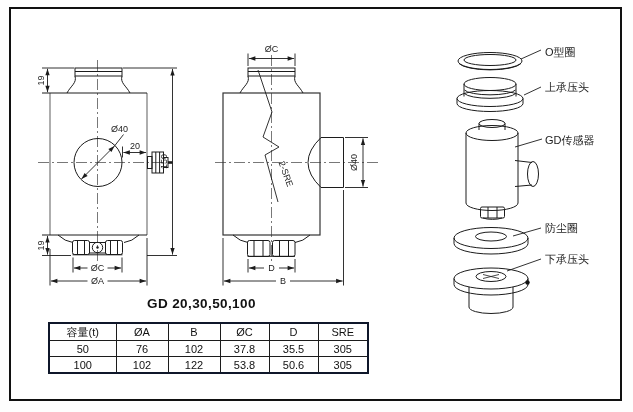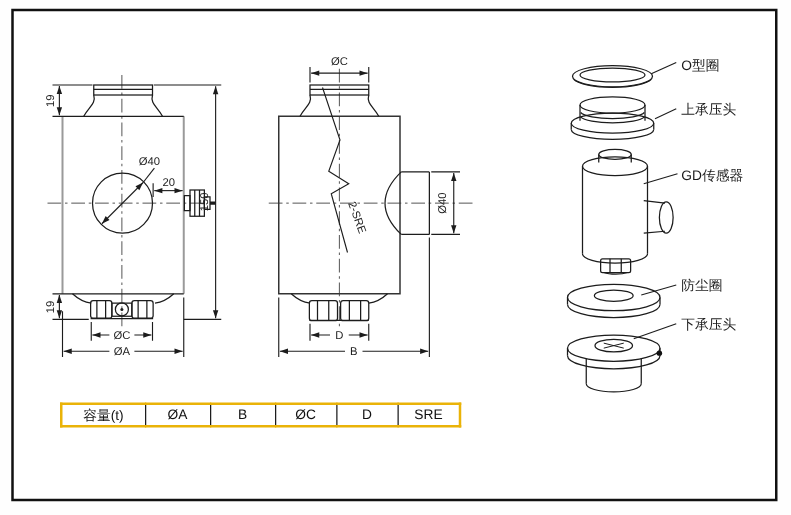--- a/index.html
+++ b/index.html
@@ -1,21 +1,21 @@
 <!DOCTYPE html>
 <html><head>
 <meta charset="utf-8">
 <style>
   html,body{margin:0;padding:0;background:#fff;}
   .page{position:relative;width:633px;height:412px;background:#fefefe;overflow:hidden;
         font-family:"Liberation Sans","DejaVu Sans",sans-serif;color:#111;}
   .frame{position:absolute;left:9px;top:7px;width:609px;height:390px;border:2px solid #111;background:#fff;}
   svg{position:absolute;left:0;top:0;}
   .title{position:absolute;left:147px;top:296px;font-size:13.5px;font-weight:700;letter-spacing:.4px;color:#111;}
-  table.spec{position:absolute;left:48px;top:322px;border-collapse:collapse;border:2px solid #eab308;
+  table.spec{position:absolute;left:48px;top:322px;border-collapse:collapse;border:2px solid #0f172a;
              table-layout:fixed;width:319px;}
   table.spec th,table.spec td{border:1px solid #1c1c1c;text-align:center;vertical-align:middle;
              font-size:11px;font-weight:400;padding:0;height:15px;color:#111;}
   table.spec thead th{height:16px;}
   text{fill:#1c1c1c;font-family:"Liberation Sans","DejaVu Sans",sans-serif;}
   .dim{font-size:9px;}
   .lbl{font-size:11px;}
 </style>
 </head>
 <body>
@@ -201,20 +201,21 @@
       <g stroke="none" fill="#1c1c1c">
         <text class="lbl" x="545" y="56">O型圈</text>
         <text class="lbl" x="545" y="91">上承压头</text>
         <text class="lbl" x="545" y="144">GD传感器</text>
         <text class="lbl" x="545" y="232">防尘圈</text>
         <text class="lbl" x="545" y="263">下承压头</text>
       </g>
     </g>
   </svg>
 
+  <div class="title">GD 20,30,50,100</div>
 
   <table class="spec">
     <colgroup>
       <col style="width:67px">
         <col style="width:52px">
         <col style="width:52px">
       <col style="width:49px">
         <col style="width:49px">
         <col style="width:50px">
     </colgroup>
@@ -222,15 +223,31 @@
       <tr>
         <th>容量(t)</th>
         <th>ØA</th>
         <th>B</th>
         <th>ØC</th>
         <th>D</th>
         <th>SRE</th>
       </tr>
     </thead>
     <tbody>
+      <tr>
+        <td>50</td>
+        <td>76</td>
+        <td>102</td>
+        <td>37.8</td>
+        <td>35.5</td>
+        <td>305</td>
+      </tr>
+      <tr>
+        <td>100</td>
+        <td>102</td>
+        <td>122</td>
+        <td>53.8</td>
+        <td>50.6</td>
+        <td>305</td>
+      </tr>
     </tbody>
   </table>
 </div>
 
 </body></html>

